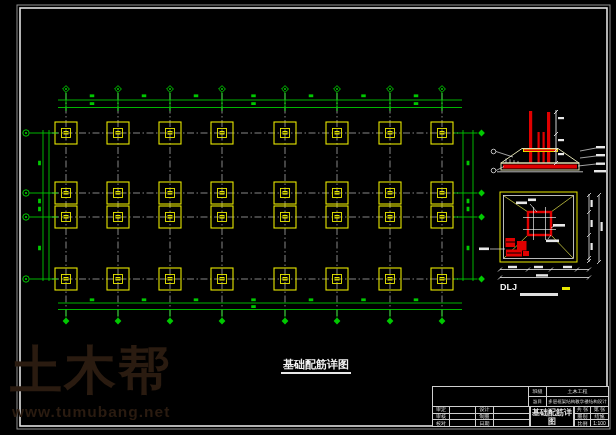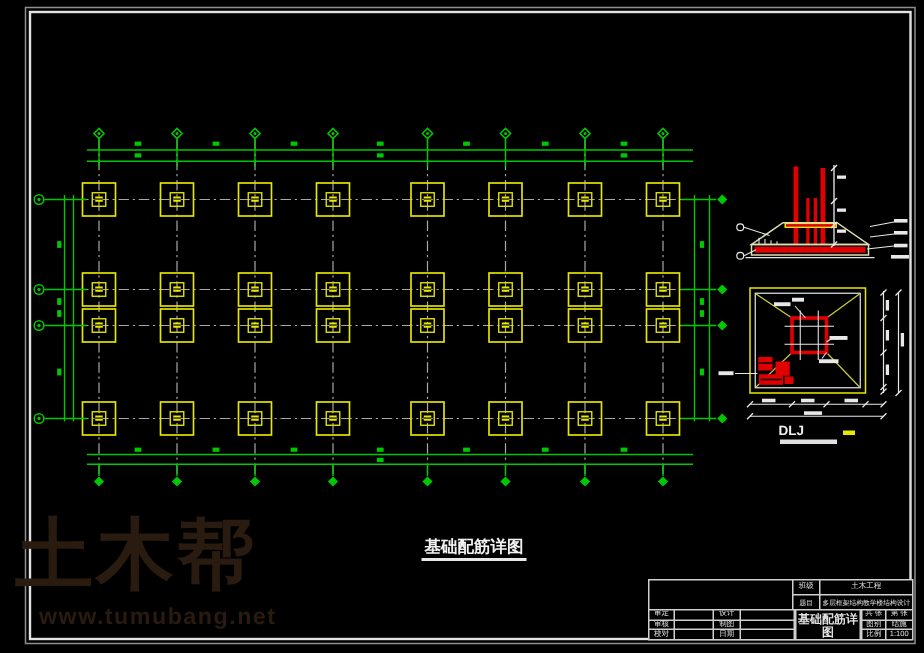--- a/index.html
+++ b/index.html
@@ -3,25 +3,25 @@
 <meta charset="utf-8">
 <style>
   html,body{margin:0;padding:0;background:#000;}
   .sheet{position:relative;width:616px;height:435px;background:#000;overflow:hidden;
          font-family:"Liberation Sans",sans-serif;}
   #cad{position:absolute;left:0;top:0;width:616px;height:435px;}
   .overlay{position:absolute;color:#ededed;}
   .plan-title{left:282px;top:357px;width:68px;text-align:center;font-size:11px;font-weight:bold;
               letter-spacing:0px;color:#f2f2f2;}
   .plan-title-underline{left:281px;top:371.5px;width:70px;height:2px;background:#e8e8e8;}
-  .dlj{left:500px;top:282px;width:36px;text-align:right;font-size:9px;font-weight:bold;color:#f0f0f0;}
+  .dlj{left:500px;top:282px;width:36px;text-align:left;font-size:9px;font-weight:bold;color:#f0f0f0;}
   .dlj-underline{left:520px;top:293px;width:38px;height:2.5px;background:#e0e0e0;}
   .dlj-dash{left:562px;top:287px;width:8px;height:3px;background:#e8e800;}
   .wm-brand{left:10px;top:344px;font-size:52px;font-weight:900;letter-spacing:2px;color:#2a1b10;line-height:52px;}
-  .wm-url{left:12px;top:403px;font-size:15.5px;font-weight:bold;letter-spacing:1px;color:#2a1b10;margin-left:14px;}
+  .wm-url{left:12px;top:403px;font-size:15.5px;font-weight:bold;letter-spacing:1px;color:#2a1b10;}
   
   .tb{position:absolute;left:432px;top:386px;width:177px;height:41px;background:#cfcfcf;}
   .tb .cell{position:absolute;background:#000;color:#e2e2e2;font-size:5px;line-height:5px;
             overflow:hidden;display:flex;align-items:center;justify-content:center;text-align:center;}
   .tb .big-title{font-size:8px;line-height:9px;font-weight:bold;letter-spacing:0;}
   .tb .long{font-size:4.5px;letter-spacing:0;}
 </style>
 </head>
 <body>
 

